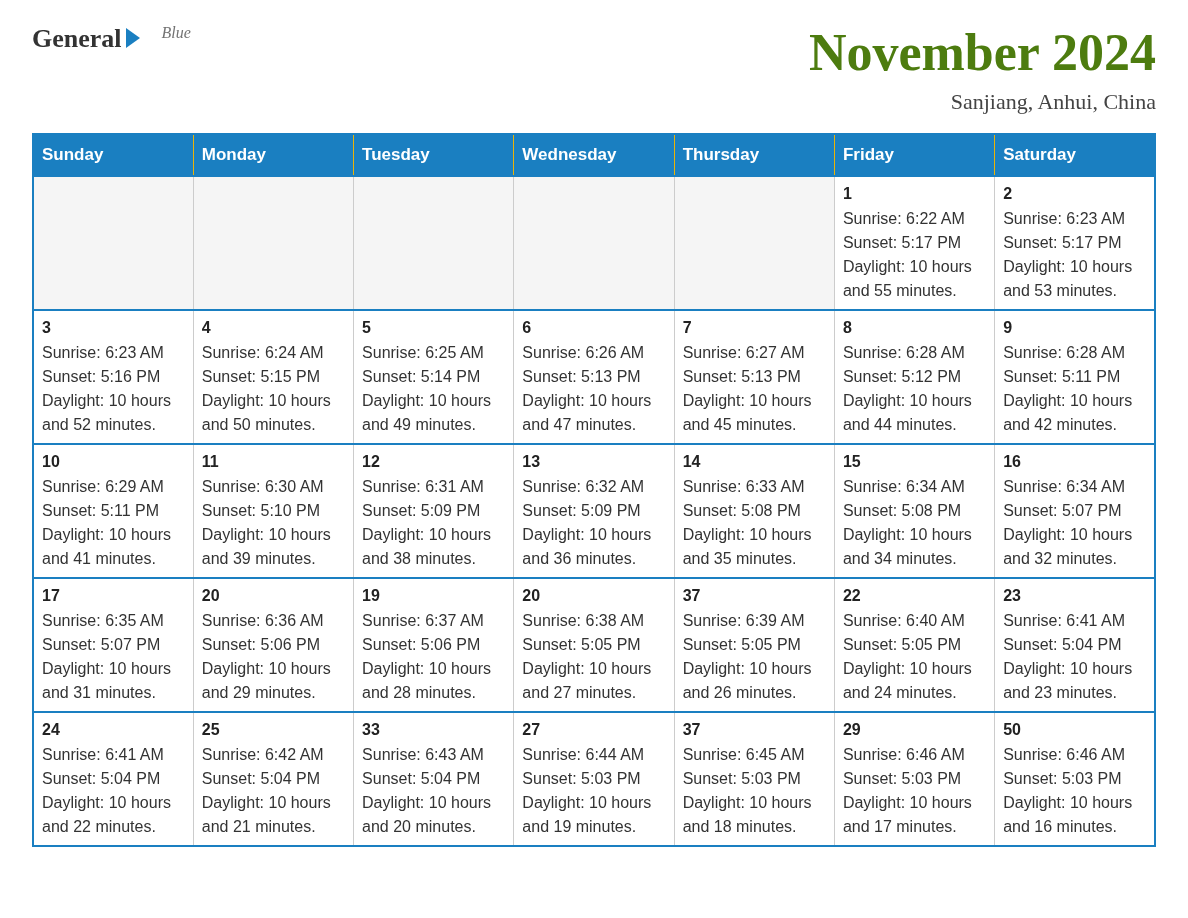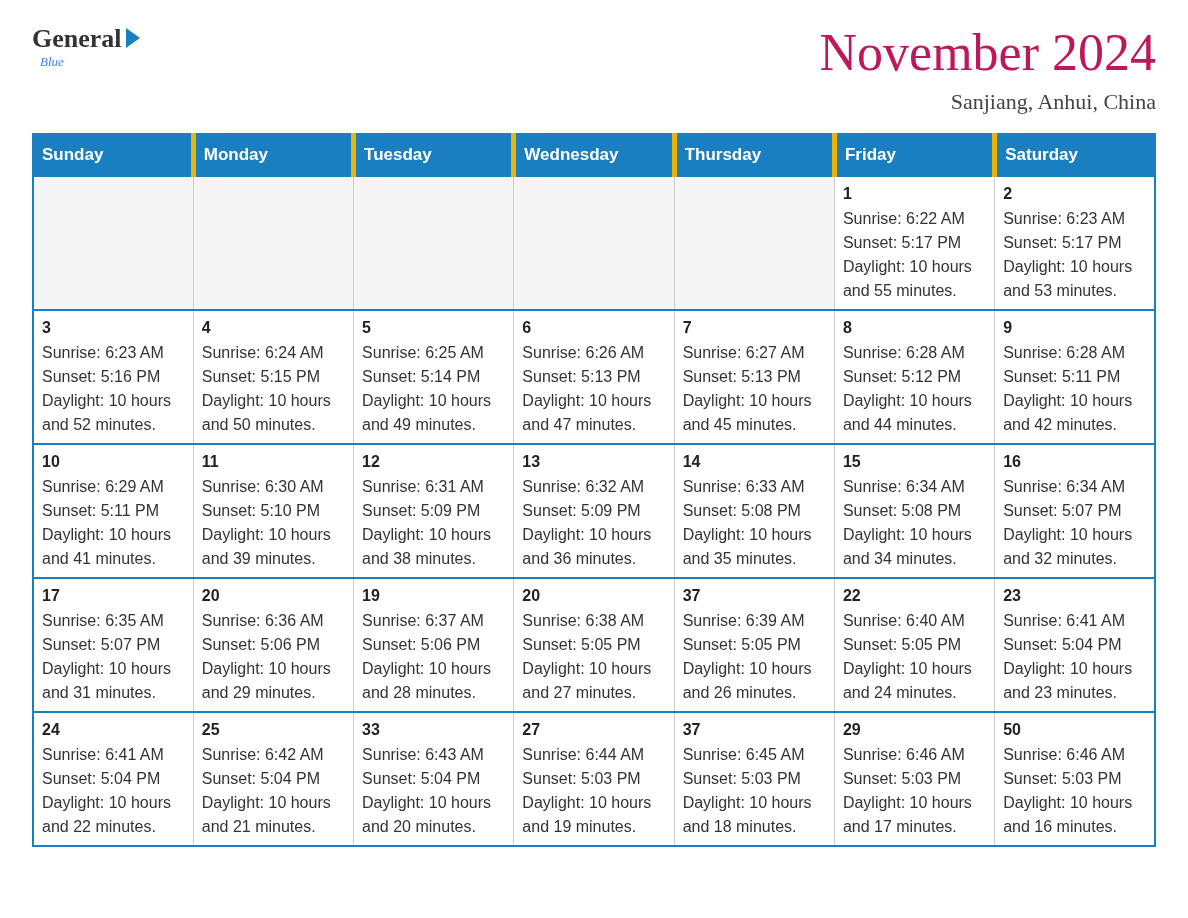--- a/index.html
+++ b/index.html
@@ -11,22 +11,23 @@
       min-height: 918px;
     }
     .header {
       display: flex;
       justify-content: space-between;
       align-items: flex-start;
       margin-bottom: 18px;
     }
     .logo {
       display: flex;
-      flex-direction: column;
+      flex-direction: row;
       align-items: flex-start;
+      gap: 20px;
     }
     .logo-top {
       display: flex;
       align-items: center;
     }
     .logo-general {
       font-size: 26px;
       font-weight: bold;
       color: #333;
       font-family: Georgia, serif;
@@ -34,33 +35,33 @@
     .logo-arrow {
       width: 0;
       height: 0;
       border-left: 14px solid #1a7fc1;
       border-top: 10px solid transparent;
       border-bottom: 10px solid transparent;
       margin-left: 4px;
       margin-top: -2px;
     }
     .logo-bottom {
-      font-size: 13px;
-      color: #3b82f6;
+      font-size: 16px;
+      color: #737373;
       font-family: Georgia, serif;
       font-style: italic;
-      margin-left: 8px;
+      margin-left: 2px;
     }
     .title-block {
       text-align: right;
     }
     .month-title {
       font-size: 52px;
-      font-weight: normal;
-      color: #be185d;
+      font-weight: bold;
+      color: #4d7c0f;
       font-family: Georgia, serif;
       line-height: 1.1;
     }
     .location-title {
       font-size: 22px;
       color: #444;
       font-family: Georgia, serif;
       margin-top: 8px;
     }
     .calendar {
@@ -68,21 +69,21 @@
       border-collapse: collapse;
       border: 2px solid #1a7fc1;
     }
     .calendar thead tr th {
       background: #1a7fc1;
       color: #fff;
       font-size: 17px;
       font-weight: bold;
       padding: 10px 8px;
       text-align: left;
-      border-right: 5px solid #eab308;
+      border-right: 1px solid #eab308;
     }
     .calendar thead tr th:last-child {
       border-right: none;
     }
     .calendar tbody tr td {
       vertical-align: top;
       padding: 8px 8px 6px 8px;
       border-top: 2px solid #1a7fc1;
       border-right: 1px solid #ccc;
       width: 14.28%;

